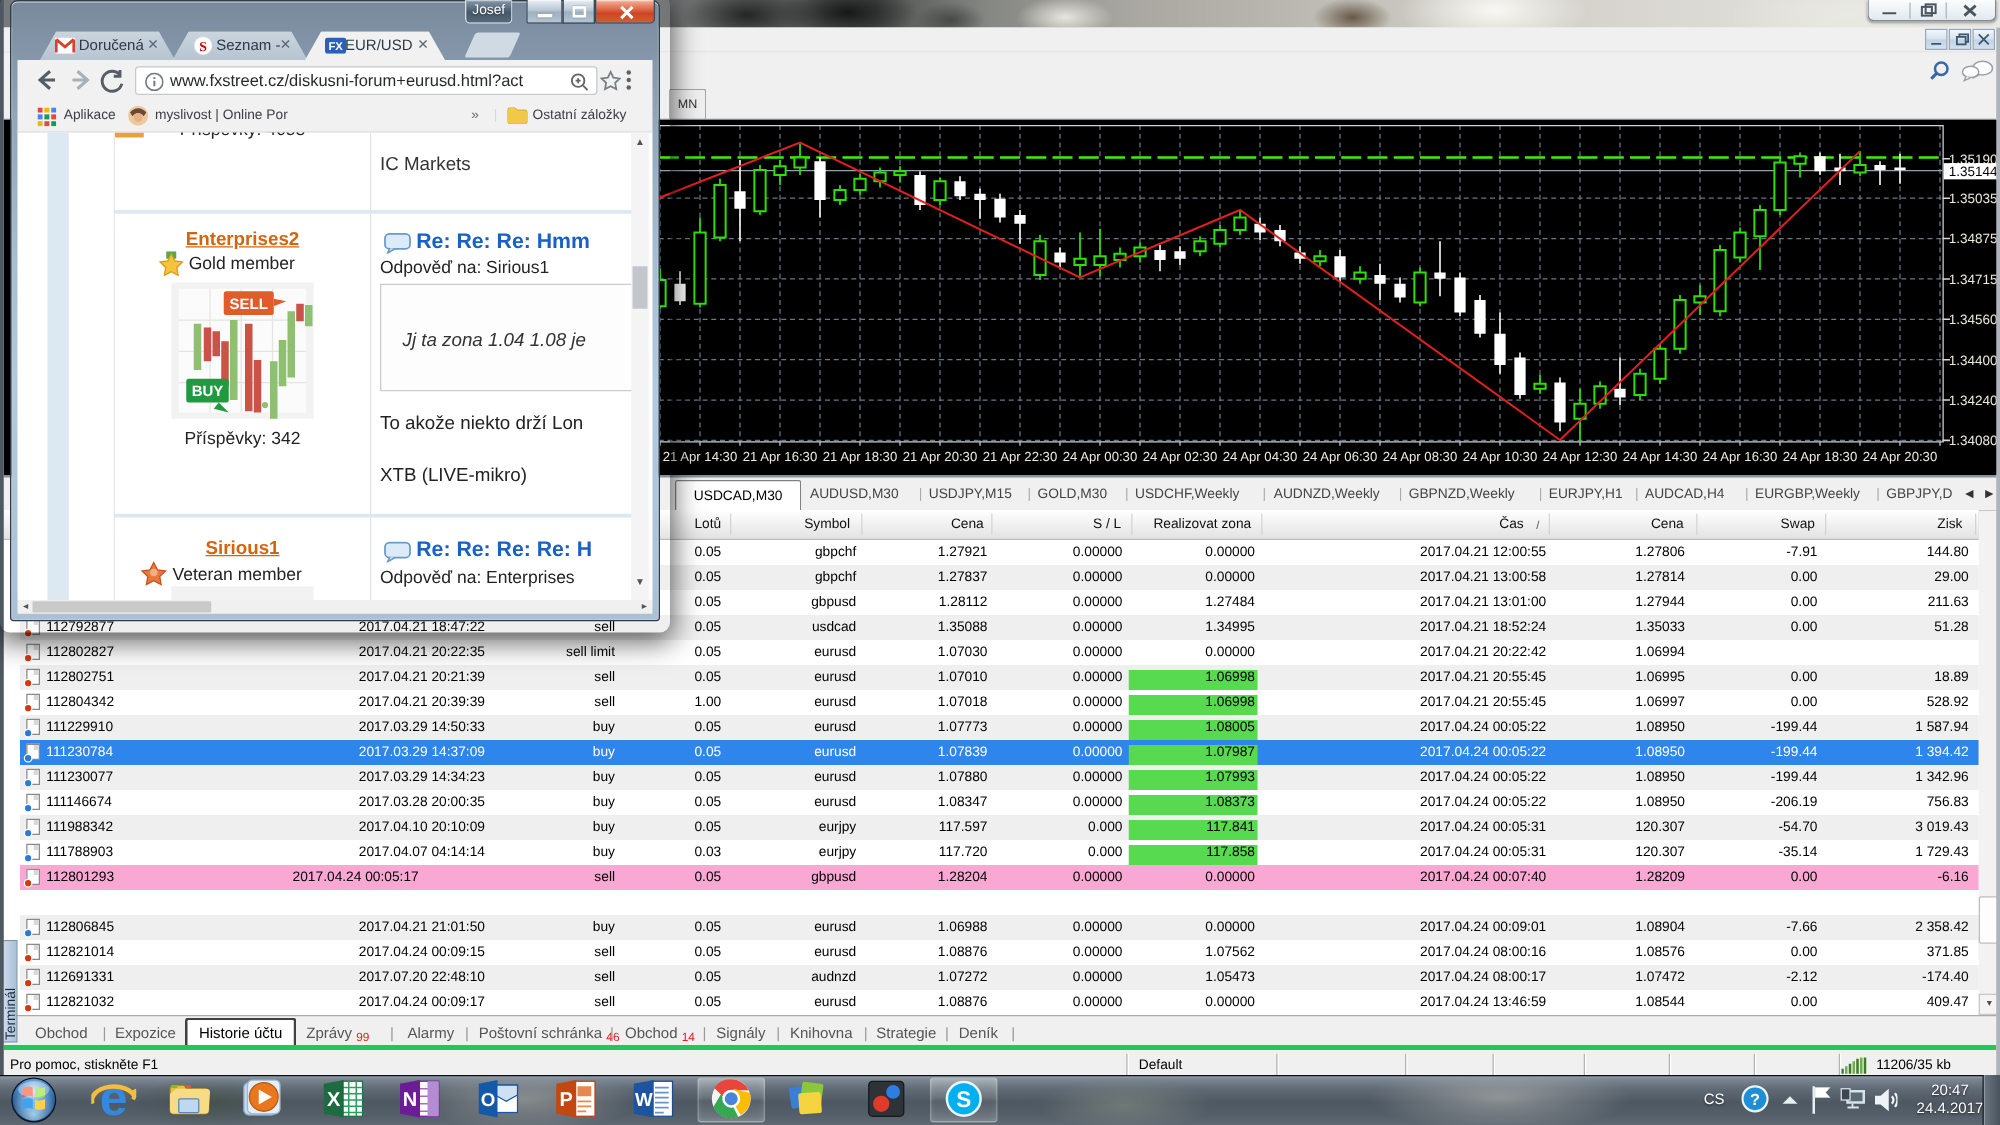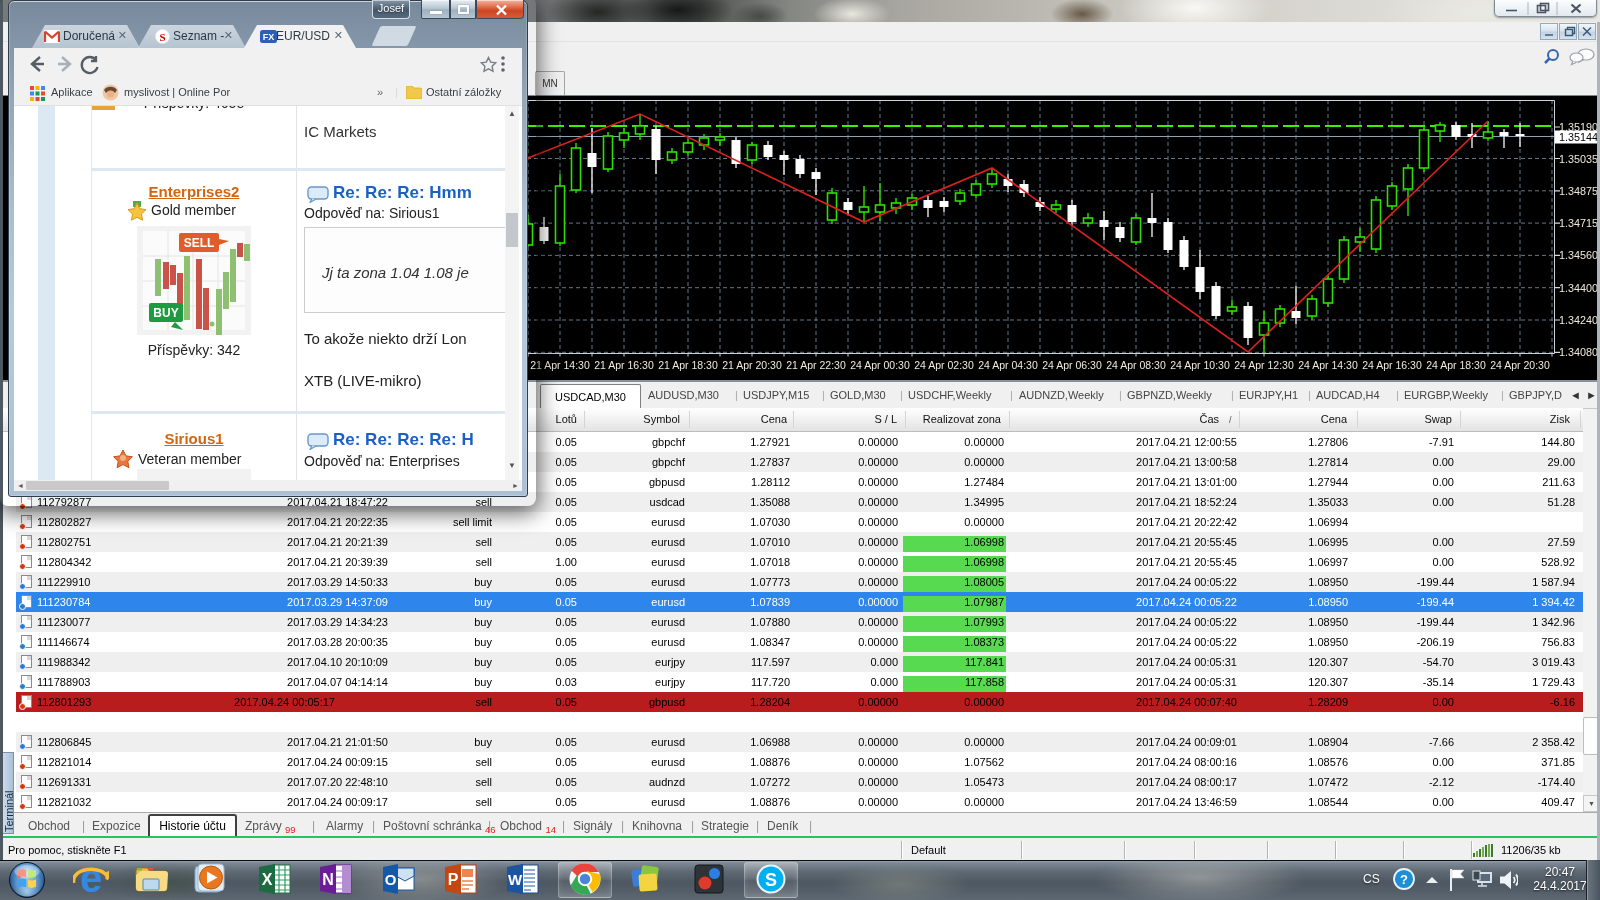--- a/index.html
+++ b/index.html
@@ -53,21 +53,21 @@
 .sbtn{position:absolute;left:0;width:17px;height:17px;background:#f4f4f4;border:1px solid #c8c8c8;
  color:#505050;font-size:7px;text-align:center;line-height:15px}
 #vthumb{position:absolute;left:0px;top:308px;width:17px;height:38px;background:#fdfdfd;border:1px solid #bdbdbd;border-radius:2px}
 
 #btabs{left:3px;top:812px;width:1594px;height:24px;background:#f0f0f0;border-top:1px solid #aaa;font-size:12px;color:#555}
 #btabs .t{position:absolute;top:6px;white-space:nowrap}
 #btabs .sep{position:absolute;top:6px;color:#999}
 #btabs b{color:#e02020;font-size:9.5px;font-weight:normal;position:relative;top:3px}
 #btabs .act{position:absolute;left:145px;top:1px;width:89px;height:23px;background:#fff;border:2px solid #404040;border-bottom:none;
  border-radius:3px 3px 0 0;text-align:center;line-height:20px;color:#000}
-#status{left:3px;top:836px;width:1594px;height:24px;background:#f0f0f0;border-top:2px solid #22c55e;font-size:11px;color:#000}
+#status{left:3px;top:836px;width:1594px;height:24px;background:#f0f0f0;border-top:4px solid #22c55e;font-size:11px;color:#000}
 #status .c{position:absolute;top:6px;white-space:nowrap}
 #status .sep{position:absolute;top:3px;height:18px;width:2px;border-left:1px solid #b4b4b4;border-right:1px solid #fff}
 
 #termcap{left:1px;top:752px;width:13px;height:82px;background:linear-gradient(90deg,#cfdded,#a9c0d8);border:1px solid #7e93a8;}
 #termcap span{position:absolute;left:1px;top:79px;transform:rotate(-90deg);transform-origin:0 0;font-size:11px;color:#1a2a3a;white-space:nowrap}
 #lborder{left:0;top:0;width:3px;height:860px;background:#4e5860}
 #rborder{left:1597px;top:22px;width:3px;height:838px;background:#aeb4ba}
 
 #taskbar{left:0;top:860px;width:1600px;height:40px;
  background:linear-gradient(#9fabb4,#7b8792 8%,#606a75 28%,#4e5862 55%,#545e68 78%,#5f6973 100%)}
@@ -414,21 +414,21 @@
         <div style="right:1195px">2017.04.21 20:21:39</div>
         <div style="right:1091px">sell</div>
         <div style="right:1006px">0.05</div>
         <div style="right:898px">eurusd</div>
         <div style="right:793px">1.07010</div>
         <div style="right:685px">0.00000</div>
         <div style="right:579px;color:#000">1.06998</div>
         <div style="right:346px">2017.04.21 20:55:45</div>
         <div style="right:235px">1.06995</div>
         <div style="right:129px">0.00</div>
-        <div style="right:8px">27.59</div>
+        <div style="right:8px">18.89</div>
       </div>
       <div class="row" style="top:120px;background:#fff;">
         <div class="gcell"></div>
         <span class="ric">
           <em></em>
           <i style="background:#d03a10"></i>
         </span>
         <div style="left:21px">112804342</div>
         <div style="right:1195px">2017.04.21 20:39:39</div>
         <div style="right:1091px">sell</div>
@@ -549,21 +549,21 @@
         <div style="right:1006px">0.03</div>
         <div style="right:898px">eurjpy</div>
         <div style="right:793px">117.720</div>
         <div style="right:685px">0.000</div>
         <div style="right:579px;color:#000">117.858</div>
         <div style="right:346px">2017.04.24 00:05:31</div>
         <div style="right:235px">120.307</div>
         <div style="right:129px">-35.14</div>
         <div style="right:8px">1 729.43</div>
       </div>
-      <div class="row" style="top:260px;background:#b91c1c;">
+      <div class="row" style="top:260px;background:#f9a8d4;">
         <span class="ric">
           <em></em>
           <i style="background:#d03a10"></i>
         </span>
         <div style="left:21px">112801293</div>
         <div style="right:1248px">2017.04.24 00:05:17</div>
         <div style="right:1091px">sell</div>
         <div style="right:1006px">0.05</div>
         <div style="right:898px">gbpusd</div>
         <div style="right:793px">1.28204</div>
@@ -902,20 +902,31 @@
       <div id="cwToolbar">
 <svg class="navic" style="left:10px;top:4px" width="24" height="24">
           <path d="M16 5 L8 12 L16 19 M8 12 H20" stroke="#555e66" stroke-width="2.4" fill="none"></path>
         </svg>
 <svg class="navic" style="left:38px;top:4px" width="24" height="24">
           <path d="M10 5 L18 12 L10 19 M18 12 H6" stroke="#a8b0b6" stroke-width="2.4" fill="none"></path>
         </svg>
 <svg class="navic" style="left:64px;top:4px" width="24" height="24">
           <path d="M18 8 A8 8 0 1 0 19.5 15 M18 4 v5 h-5" stroke="#555e66" stroke-width="2.3" fill="none"></path>
         </svg>
+<div id="urlbar">
+<svg style="position:absolute;left:7px;top:4px" width="15" height="15">
+            <circle cx="7.5" cy="7.5" r="6.8" fill="none" stroke="#73797e" stroke-width="1.3"></circle>
+<path d="M7.5 6.5 v4.5 M7.5 3.8 v1.4" stroke="#73797e" stroke-width="1.6"></path>
+          </svg>
+<span style="position:absolute;left:27px">www.fxstreet.cz/diskusni-forum+eurusd.html?act</span>
+<svg style="position:absolute;left:347px;top:4px" width="16" height="16">
+            <circle cx="6.5" cy="6.5" r="5" fill="none" stroke="#666" stroke-width="1.5"></circle>
+            <path d="M10.5 10.5 L14 14 M4.5 6.5 h4 M6.5 4.5 v4" stroke="#666" stroke-width="1.5"></path>
+          </svg>
+</div>
 <svg style="position:absolute;left:466px;top:8px" width="17" height="17">
           <path d="M8.5 1.5 l2.2 4.6 5 .7 -3.6 3.5 .9 5 -4.5 -2.4 -4.5 2.4 .9 -5 -3.6 -3.5 5 -.7 z" fill="none" stroke="#777e84" stroke-width="1.4"></path>
         </svg>
 <svg style="position:absolute;left:486px;top:7px" width="6" height="18">
           <circle cx="3" cy="3" r="1.8" fill="#5f6368"></circle>
           <circle cx="3" cy="9" r="1.8" fill="#5f6368"></circle>
           <circle cx="3" cy="15" r="1.8" fill="#5f6368"></circle>
         </svg>
 </div>
       <div id="cwBook">

